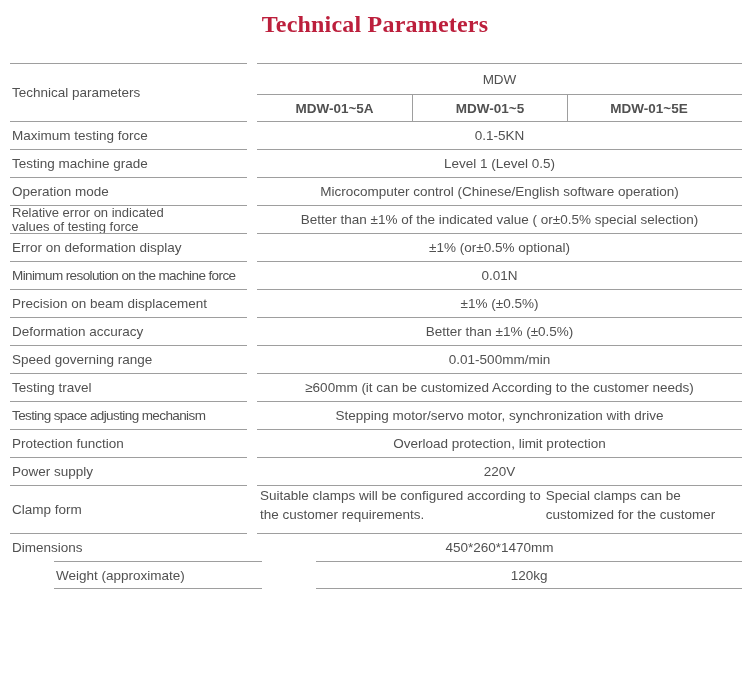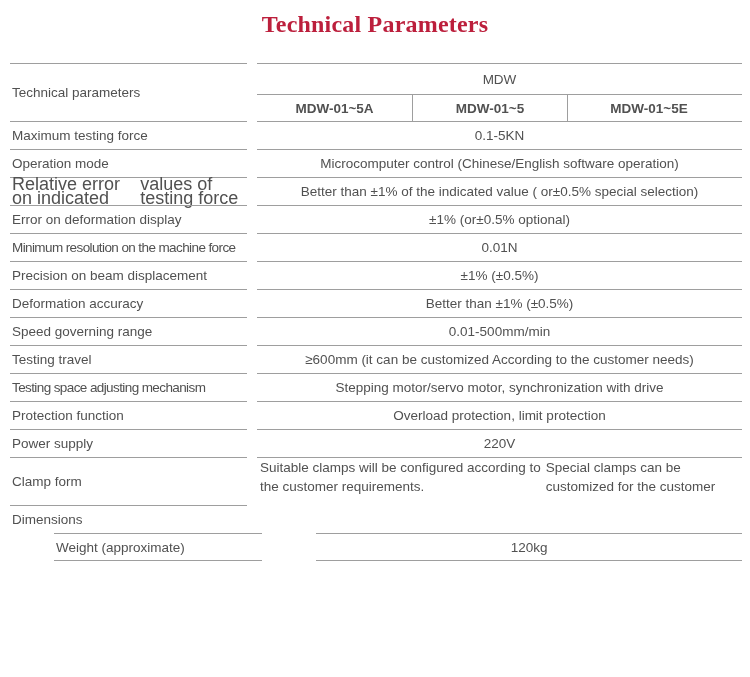--- a/index.html
+++ b/index.html
@@ -71,22 +71,23 @@
   }
   .model-cell.c2 { width: 162px; }
   .row .cell-left, .row .cell-right { height: 28px; }
   .row.tall .cell-left, .row.tall .cell-right { height: 48px; }
   .row:last-child .cell-left, .row:last-child .cell-right {
     border-bottom: 1px solid var(--line-color, #9e9e9e);
     margin-left: 44px;
   }
   .cell-left.condensed { letter-spacing: -0.6px; }
   .cell-left.multiline {
+    flex-direction: column;
     align-items: flex-start;
-    font-size: 18px;
+    font-size: 13px;
     line-height: 13.5px;
   }
   .cell-right.left-align {
     flex-direction: row;
     align-items: flex-start;
     justify-content: center;
     text-align: left;
     padding-left: 3px;
     line-height: 19px;
   }
@@ -105,20 +106,24 @@
         <div class="model-cell c0">MDW-01~5A</div>
         <div class="model-cell c1">MDW-01~5</div>
         <div class="model-cell c2">MDW-01~5E</div>
       </div>
     </div>
   </div>
   <div id="table-body">
       <div class="row">
         <div class="cell-left">Maximum testing force</div>
         <div class="cell-right">0.1-5KN</div>
+      </div>
+      <div class="row">
+        <div class="cell-left">Testing machine grade</div>
+        <div class="cell-right">Level 1 (Level 0.5)</div>
       </div>
       <div class="row">
         <div class="cell-left">Operation mode</div>
         <div class="cell-right">Microcomputer control (Chinese/English software operation)</div>
       </div>
       <div class="row">
         <div class="cell-left multiline">
           <div>Relative error on indicated</div>
           <div>values of testing force</div>
         </div>
@@ -162,19 +167,20 @@
       </div>
       <div class="row tall">
         <div class="cell-left">Clamp form</div>
         <div class="cell-right left-align">
           <div>Suitable clamps will be configured according to the customer requirements.</div>
           <div>Special clamps can be customized for the customer</div>
         </div>
       </div>
       <div class="row">
         <div class="cell-left">Dimensions</div>
+        <div class="cell-right">450*260*1470mm</div>
       </div>
       <div class="row">
         <div class="cell-left">Weight (approximate)</div>
         <div class="cell-right">120kg</div>
       </div>
     </div>
 </div>
 
 </body></html>

